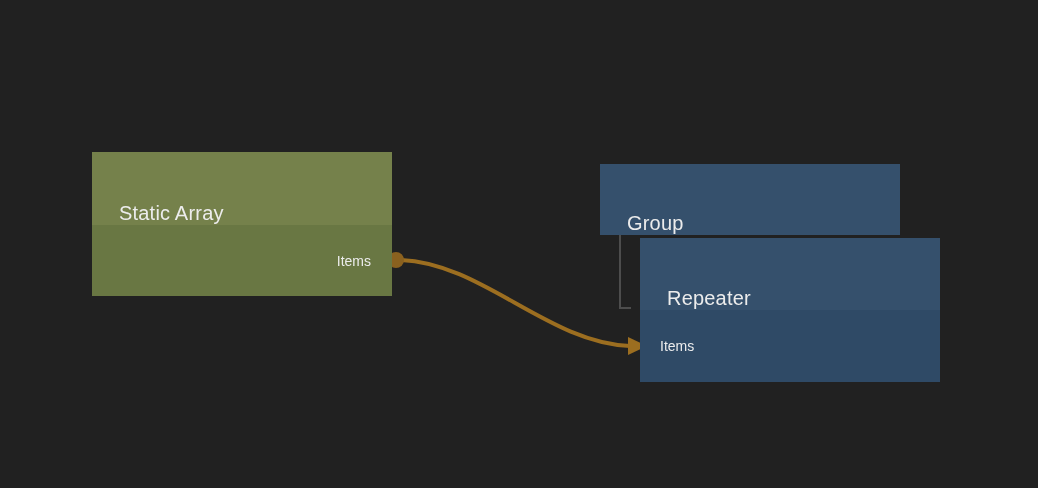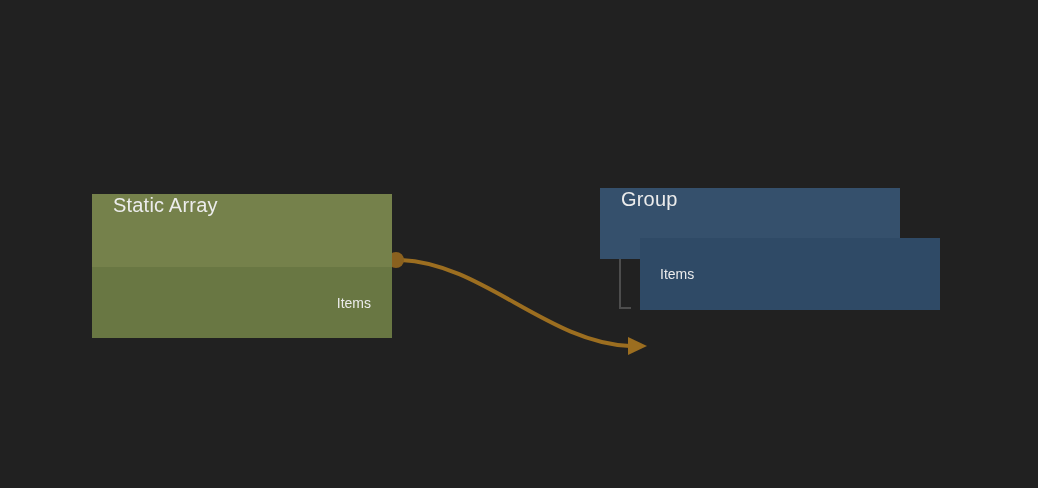--- a/index.html
+++ b/index.html
@@ -25,39 +25,38 @@
     height: 488px;
     pointer-events: none;
   }
   .node {
     position: absolute;
     border-radius: 1px;
     color: #ECECEC;
   }
   .node-header {
     display: flex;
-    align-items: flex-start;
+    align-items: flex-end;
     box-sizing: border-box;
-    padding-left: 21px;
+    padding-left: 27px;
     font-size: 20px;
     letter-spacing: 0.2px;
-    margin-top: 42px;
   }
   .node-body {
     display: flex;
     align-items: center;
     box-sizing: border-box;
     font-size: 14px;
   }
   
   .node-static-array { left: 92px; top: 152px; width: 300px; height: 144px; }
   .node-static-array .node-header { height: 73px; }
   .node-static-array .node-body { height: 71px; justify-content: flex-end; padding-right: 21px; }
   
-  .node-group { left: 600px; top: 146px; width: 300px; height: 71px; }
+  .node-group { left: 600px; top: 164px; width: 300px; height: 71px; }
   .node-group .node-header { height: 71px; }
   
   .node-repeater { left: 640px; top: 238px; width: 300px; height: 144px; }
   .node-repeater .node-header { height: 72px; }
   .node-repeater .node-body { height: 72px; justify-content: flex-start; padding-left: 20px; }
 </style>
 </head>
 <body>
 
 <div class="canvas" style="background: rgb(33, 33, 33);">
@@ -82,18 +81,21 @@
     </div>
   </div>
 
   <div class="node node-group" style="color: rgb(236, 236, 236);">
     <div class="node-header" style="background: rgb(53, 80, 108);">
       <span>Group</span>
     </div>
   </div>
 
   <div class="node node-repeater" style="color: rgb(236, 236, 236);">
+    <div class="node-header" style="background: rgb(53, 80, 108);">
+      <span>Repeater</span>
+    </div>
     <div class="node-body" style="background: rgb(47, 74, 102);">
       <span>Items</span>
     </div>
   </div>
 
 </div>
 
 </body></html>

